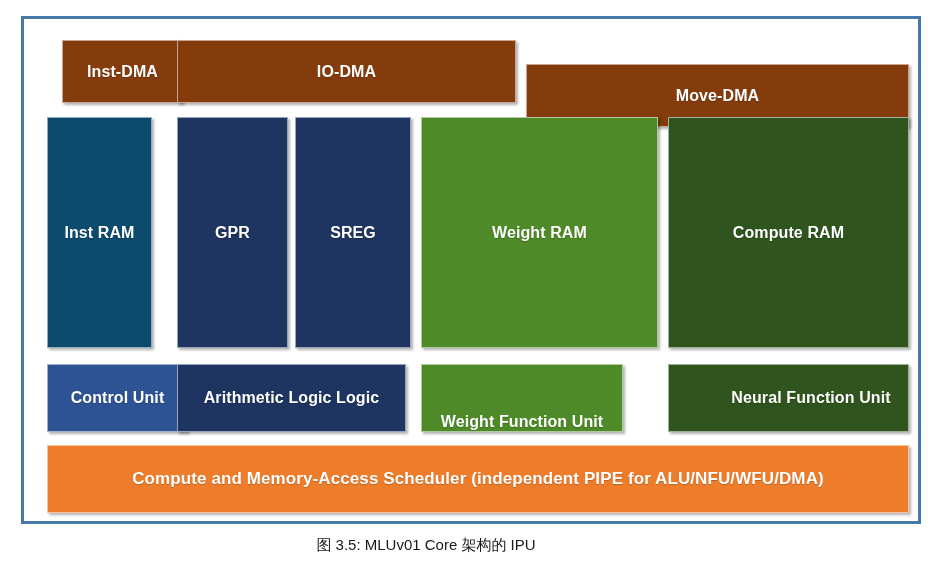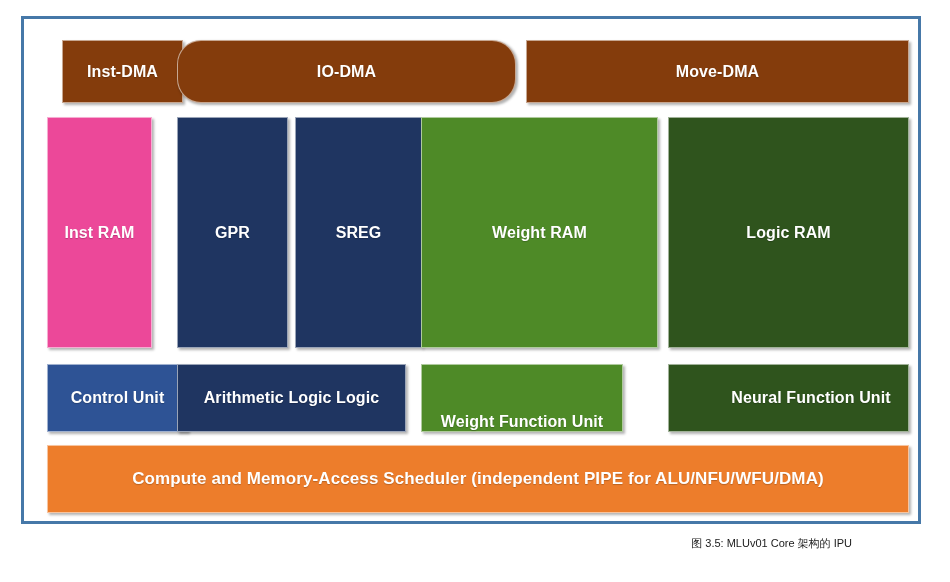--- a/index.html
+++ b/index.html
@@ -75,58 +75,58 @@
 
   
   .row-sched { top: 426px; height: 68px; font-size: 17px; text-align: center; }
 
   
   .figure-caption {
     position: absolute;
     left: 0;
     top: 536px;
     width: 852px;
-    text-align: right;
-    font-size: 11px;
+    text-align: center;
+    font-size: 15px;
     color: #1a1a1a;
     font-family: "Liberation Sans", "DejaVu Sans", sans-serif;
     white-space: nowrap;
   }
 </style>
 </head>
 <body>
 
 <div id="figure-root">
 
   <div class="diagram-frame">
     <div class="diagram-inner" id="diagram-inner">
 
     <div class="blk row-dma" style="left: 38px; width: 121px; background: rgb(132, 60, 12);">
           <span>Inst-DMA</span>
         </div>
-        <div class="blk row-dma" style="left: 153px; width: 339px; background: rgb(132, 60, 12); border-radius: 24px;">
+        <div class="blk row-dma" style="left: 153px; width: 339px; background: rgb(132, 60, 12);">
           <span>IO-DMA</span>
         </div>
-        <div class="blk row-dma" style="left: 502px; width: 383px; background: rgb(132, 60, 12);">
+        <div class="blk row-dma" style="left: 502px; width: 383px; background: rgb(132, 60, 12); margin-top: 24px;">
           <span>Move-DMA</span>
         </div>
-        <div class="blk row-ram" style="left: 23px; width: 105px; background: #ec4899;">
+        <div class="blk row-ram" style="left: 23px; width: 105px; background: #0c4a6e;">
           <span>Inst RAM</span>
         </div>
         <div class="blk row-ram" style="left: 153px; width: 111px; background: rgb(31, 53, 97);">
           <span>GPR</span>
         </div>
-        <div class="blk row-ram" style="left: 271px; width: 127px; background: rgb(31, 53, 97);">
+        <div class="blk row-ram" style="left: 271px; width: 116px; background: rgb(31, 53, 97);">
           <span>SREG</span>
         </div>
         <div class="blk row-ram" style="left: 397px; width: 237px; background: rgb(78, 138, 39);">
           <span>Weight RAM</span>
         </div>
         <div class="blk row-ram" style="left: 644px; width: 241px; background: rgb(47, 84, 29);">
-          <span>Logic RAM</span>
+          <span>Compute RAM</span>
         </div>
         <div class="blk row-fu" style="left: 23px; width: 141px; background: rgb(46, 83, 149);">
           <span style="white-space: normal;">Control Unit</span>
         </div>
         <div class="blk row-fu" style="left: 153px; width: 229px; background: rgb(31, 53, 97);">
           <span>Arithmetic Logic Logic</span>
         </div>
         <div class="blk row-fu" style="left: 397px; width: 202px; background: rgb(78, 138, 39); align-items: flex-end;">
           <span>Weight Function Unit</span>
         </div>

